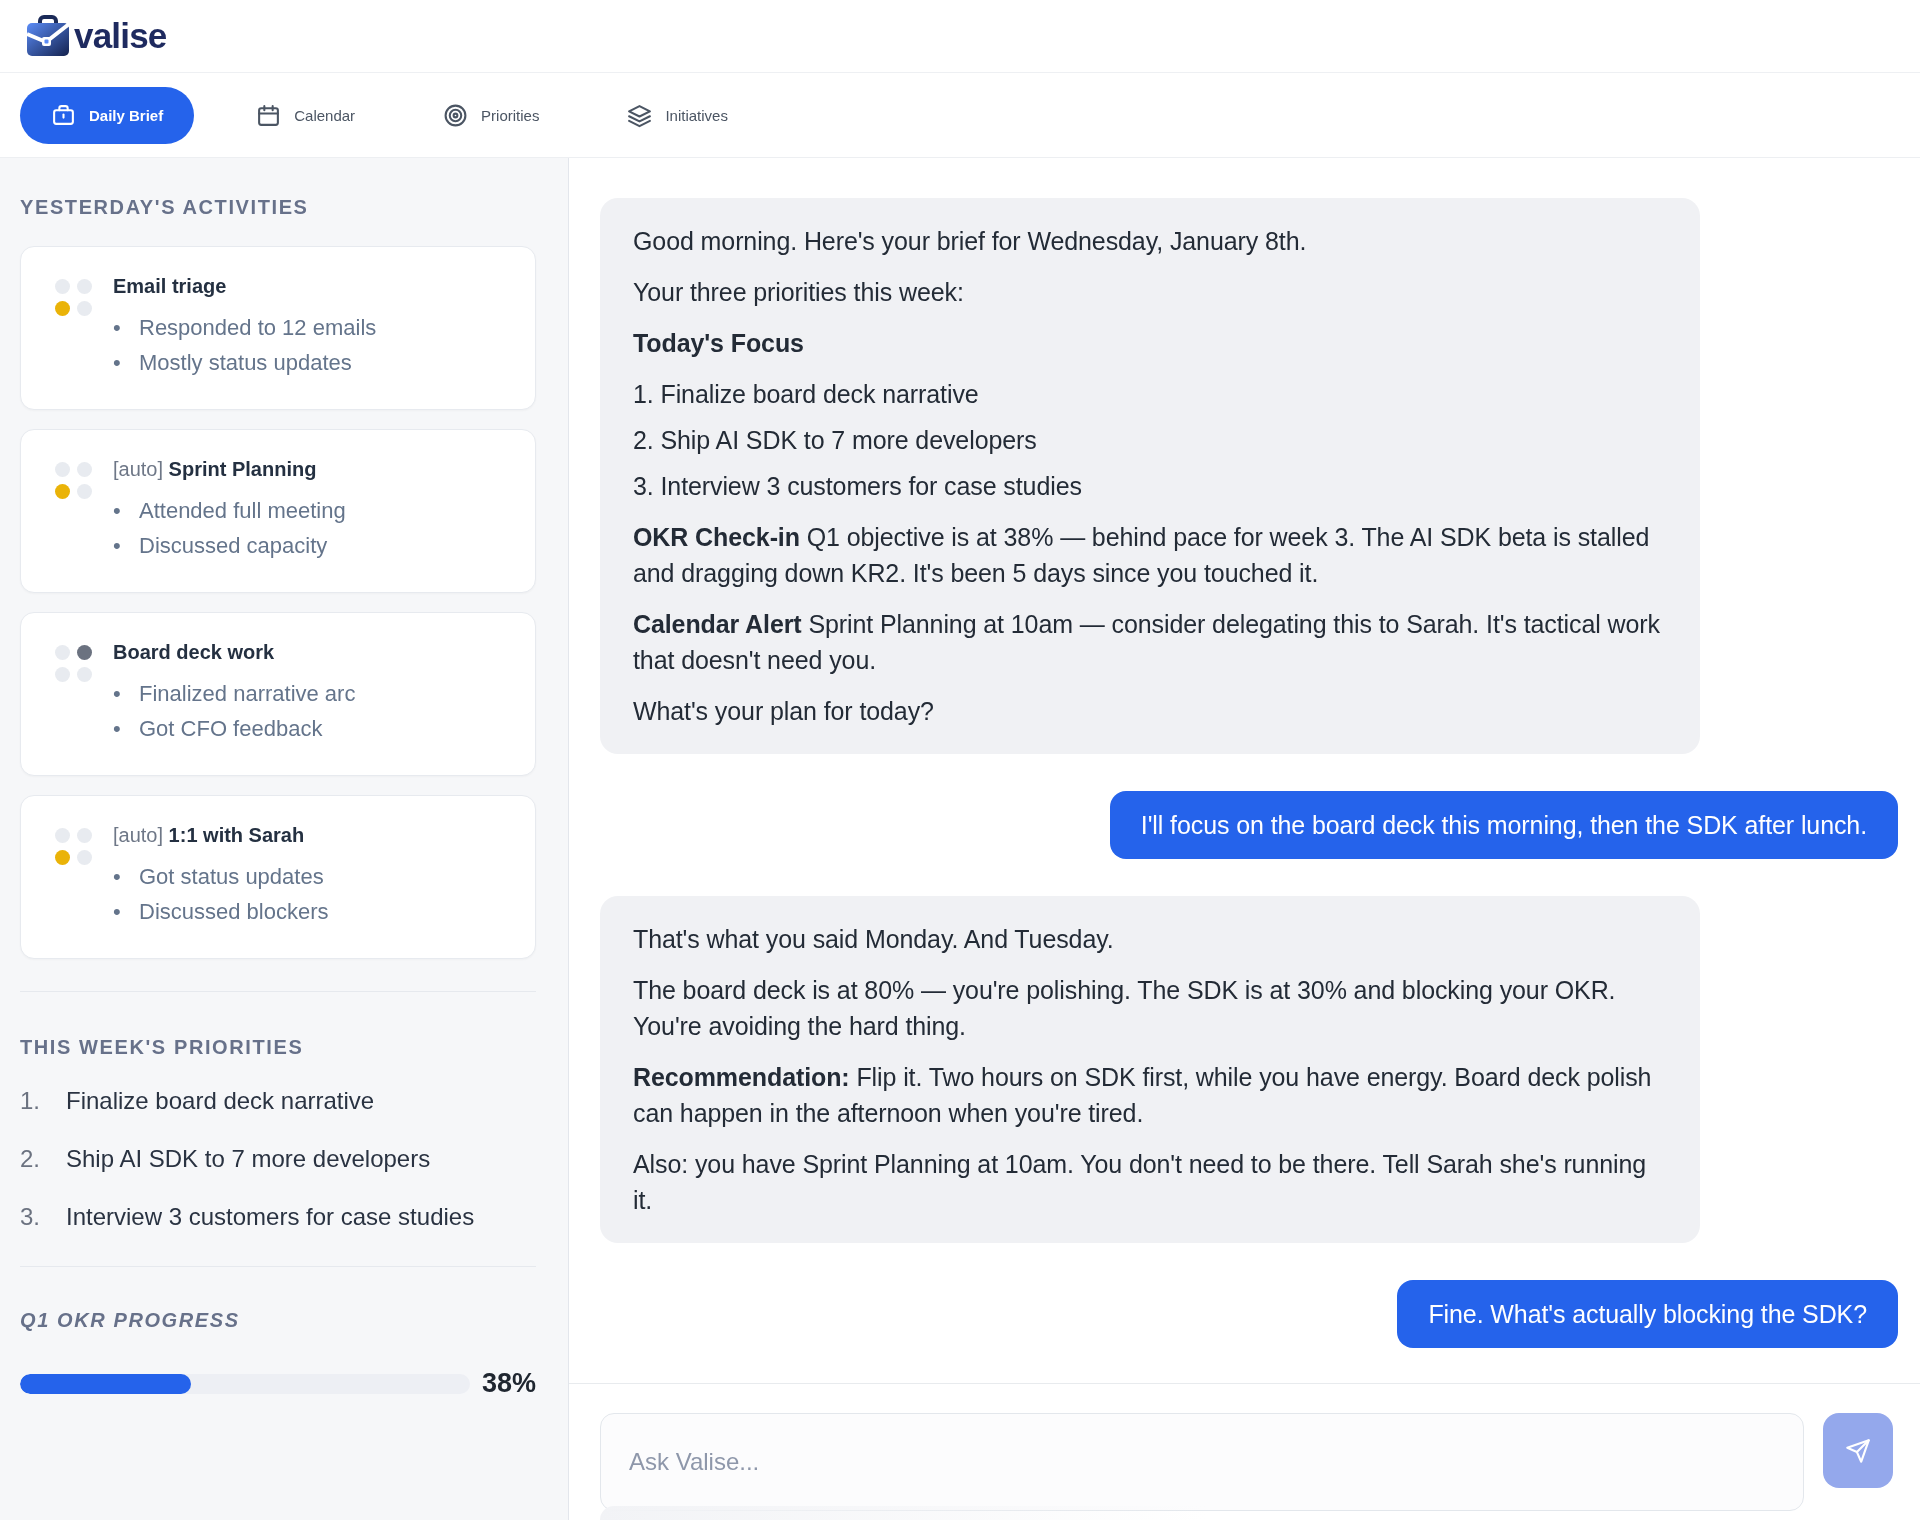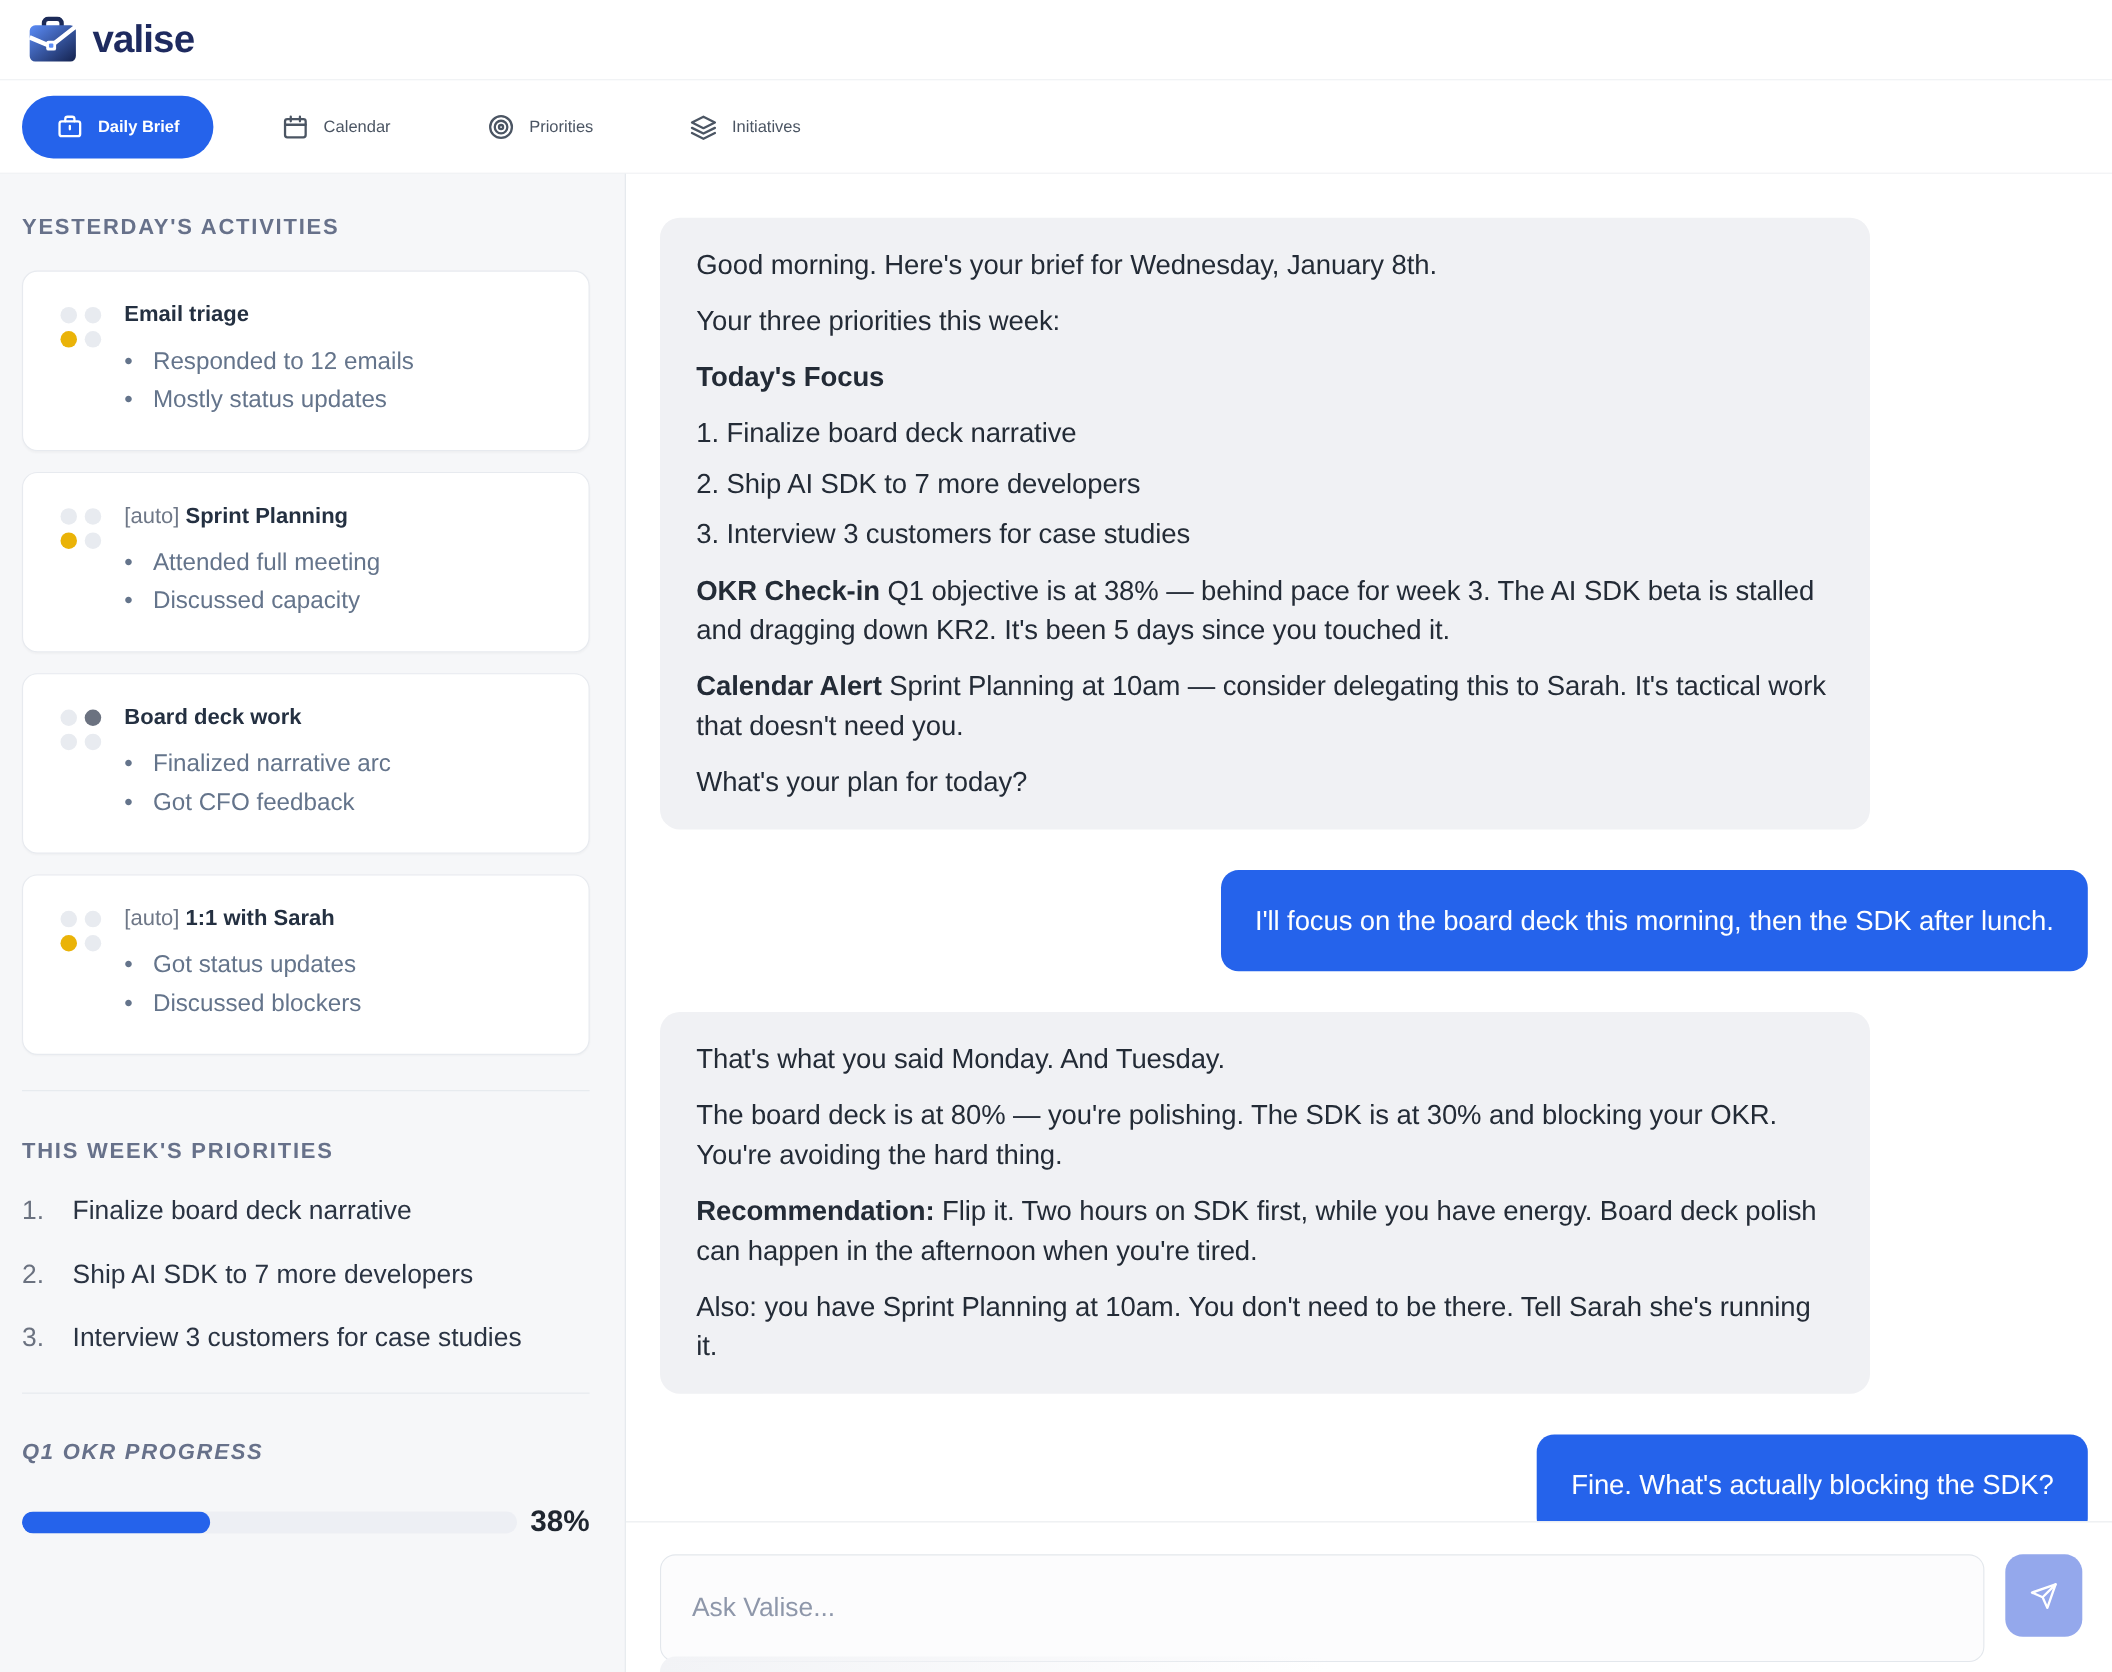--- a/index.html
+++ b/index.html
@@ -11,21 +11,21 @@
   }
   .app { width: 1920px; height: 1520px; display: flex; flex-direction: column; overflow: hidden; }
 
   
   .header {
     height: 73px; flex-shrink: 0;
     display: flex; align-items: center;
     padding: 0 26px;
     border-bottom: 1px solid #eef0f3;
   }
-  .logo { display: flex; align-items: center; gap: 14px; }
+  .logo { display: flex; align-items: center; gap: 4px; }
   .logo-word { font-size: 35px; font-weight: 800; color: #1e2a5f; letter-spacing: -0.8px; }
 
   
   .navbar {
     height: 85px; flex-shrink: 0;
     display: flex; align-items: center; gap: 12px;
     padding: 0 20px;
     border-bottom: 1px solid #edeff2;
   }
   .nav-item {
@@ -101,21 +101,21 @@
     border-radius: 18px; padding: 25px 33px;
     max-width: 1100px; align-self: flex-start;
   }
   .bubble.assistant p { margin-bottom: 15px; }
   .bubble.assistant p.tight { margin-bottom: 10px; }
   .bubble.assistant p:last-child { margin-bottom: 0; }
   .bubble.assistant strong { font-weight: 700; }
   .bubble.assistant strong:empty { display: none; }
   .bubble.user {
     background: #2563eb; color: #ffffff;
-    border-radius: 16px; padding: 28px 31px;
+    border-radius: 16px; padding: 16px 31px;
     align-self: flex-end; margin: 37px 0;
     white-space: nowrap;
   }
 
   
   .composer {
     height: 137px; flex-shrink: 0; position: relative;
     border-top: 1px solid #e8ebee; background: #ffffff;
     padding: 29px 27px 0 31px;
     display: flex; align-items: flex-start; gap: 19px;

